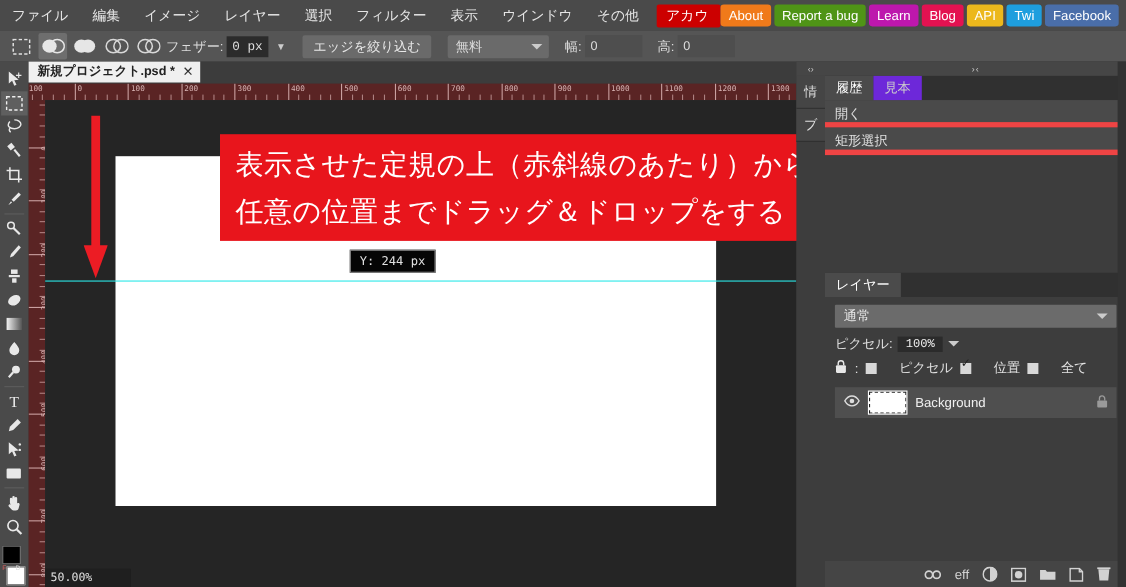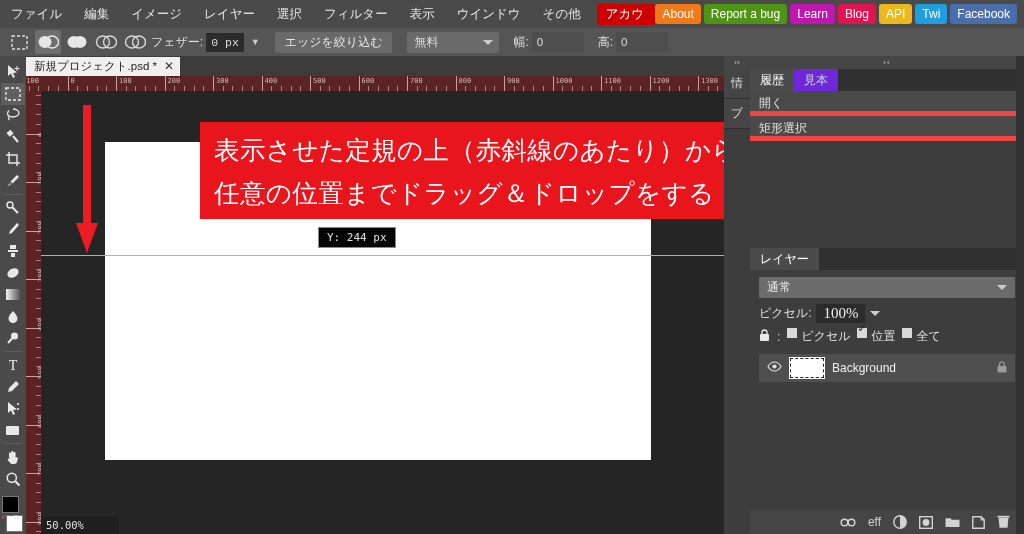--- a/index.html
+++ b/index.html
@@ -63,21 +63,21 @@
   .tool svg { display:block; }
   .tsep { width:18px; height:1px; background:#5d5d5d; margin:2px 0; }
   .swatch-wrap { position:relative; width:24px; height:40px; margin-top:6px; }
   .sw-fg { position:absolute; left:1px; top:0; width:17px; height:17px; background:#000; border:1px solid #777; }
   .sw-bg { position:absolute; left:5px; top:19px; width:17px; height:17px; background:#fff; border:1px solid #777; }
   .sw-lbl { position:absolute; font-size:6px; color:#ddd; }
 
   
   .tabbar {
     position:absolute; left:26px; top:56px; width:698px; height:20px;
-    background:#3c3c3c; display:flex; align-items:flex-end;
+    background:#3c3c3c; display:flex; align-items:flex-start;font-weight:bold;
   }
   .doctab {
     background:#f0f0f0; color:#222; height:19px; line-height:19px; padding:0 6px 0 8px;
     font-size:11.5px; display:flex; align-items:center; gap:7px; white-space:nowrap;
   }
   .doctab .x { font-size:12px; color:#333; }
 
   
   .ruler-h {
     position:absolute; left:26px; top:76px; width:698px; height:15px;
@@ -142,25 +142,25 @@
   .hist-body { background:#3d3d3d; }
   .hist-item { height:25px; line-height:25px; padding:0 9px; font-size:12px; color:#e0e0e0; background:#4a4a4a; border-bottom:5px solid #ef4444; }
 
   .lay-sect { position:absolute; left:0; top:192px; width:274px; height:286px; background:#3d3d3d; }
   .lay-mode {
     margin:7px 9px 0 9px; height:21px; background:#6b6b6b; color:#eaeaea; font-size:12px;
     line-height:21px; padding:0 8px; position:relative; border-radius:1px;
   }
   .lay-mode .tri { position:absolute; right:8px; top:8px; }
   .lay-op { display:flex; align-items:center; gap:5px; margin:6px 9px 0 9px; font-size:12px; color:#e2e2e2; }
-  .lay-op .val { background:#2b2b2b; color:#eee; padding:1px 7px; font-size:15px; font-family:Liberation Serif, serif;text-align:center; }
+  .lay-op .val { background:#2b2b2b; color:#eee; padding:1px 7px; font-size:11px; font-family:Liberation Mono, monospace;text-align:center; }
   .lay-lock { display:flex; align-items:center; gap:7px; margin:5px 9px 0 9px; font-size:12px; color:#e2e2e2; }
   .cbx { width:10px; height:10px; background:#d8d8d8; display:inline-block; position:relative; }
   .cbx.on:after { content:"✓"; position:absolute; left:0px; top:-6px; font-size:11px; color:#222; }
-  .lock-chip { display:flex; align-items:flex-start; gap:4px; }
+  .lock-chip { display:flex; align-items:center; gap:20px; }
   .layer-row {
     display:flex; align-items:center; gap:8px; height:28px; margin:9px 9px 0 9px;
     background:#4f4f4f; padding:0 8px; font-size:12px; color:#f0f0f0;
   }
   .layer-thumb { width:34px; height:20px; background:#fff; border:1px dashed #222; outline:1px solid #fff; }
   .lay-bottom {
     position:absolute; left:0; bottom:0; width:274px; height:24px; background:#454545;
     display:flex; align-items:center; justify-content:flex-end; gap:12px; padding-right:14px;
   }
   .lay-bottom .bi { color:#d2d2d2; font-size:12px; display:flex; align-items:center; }

